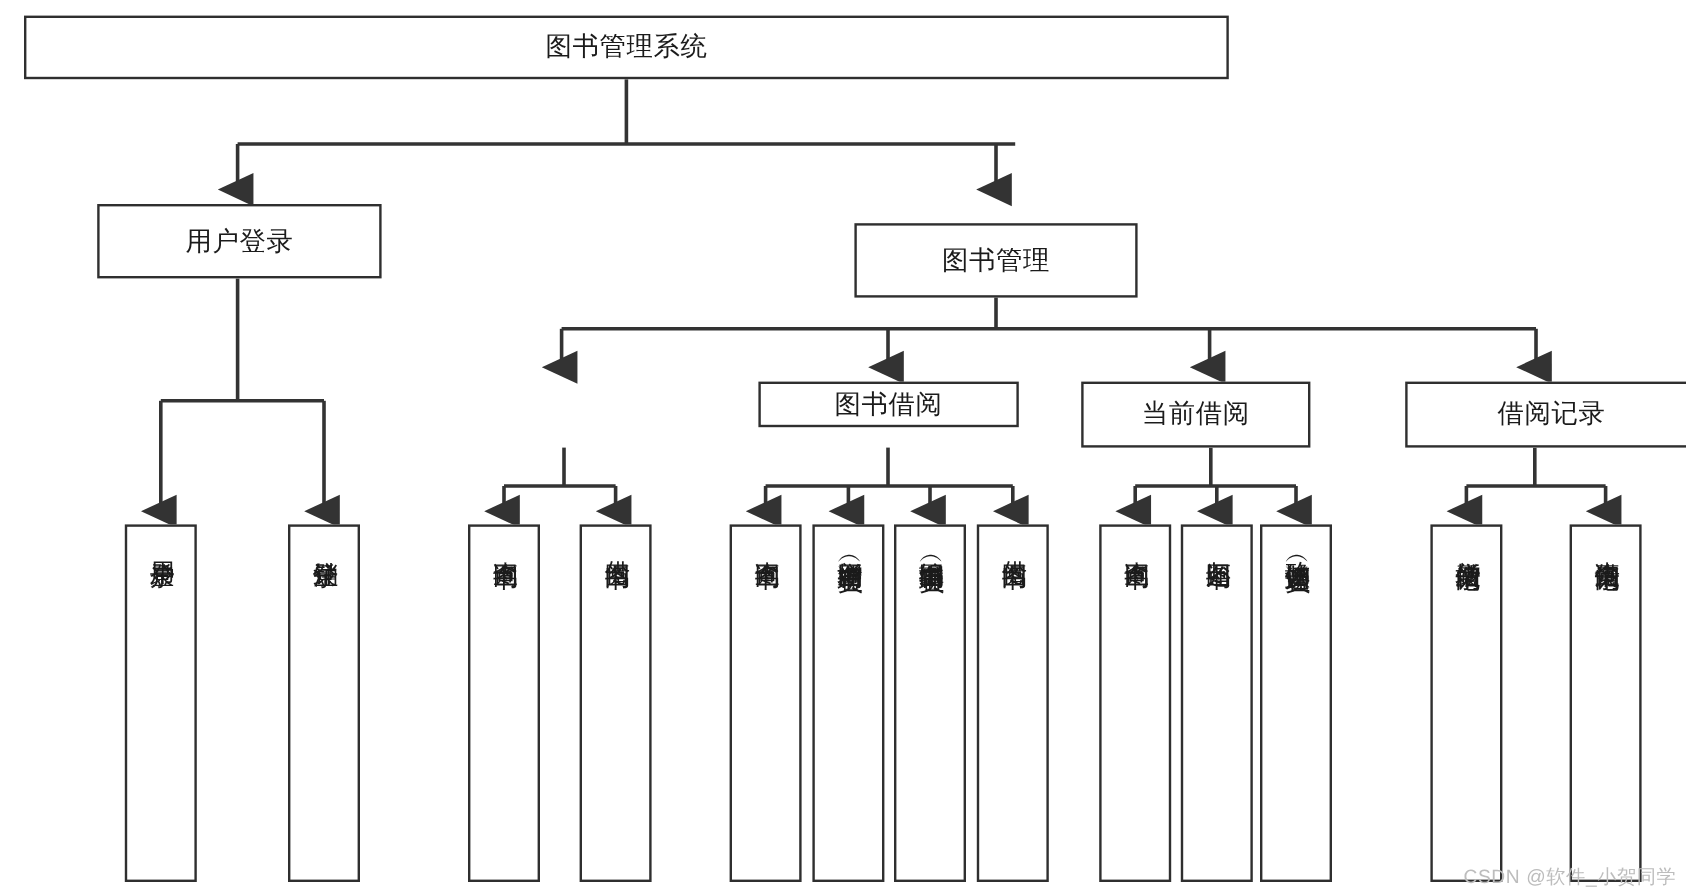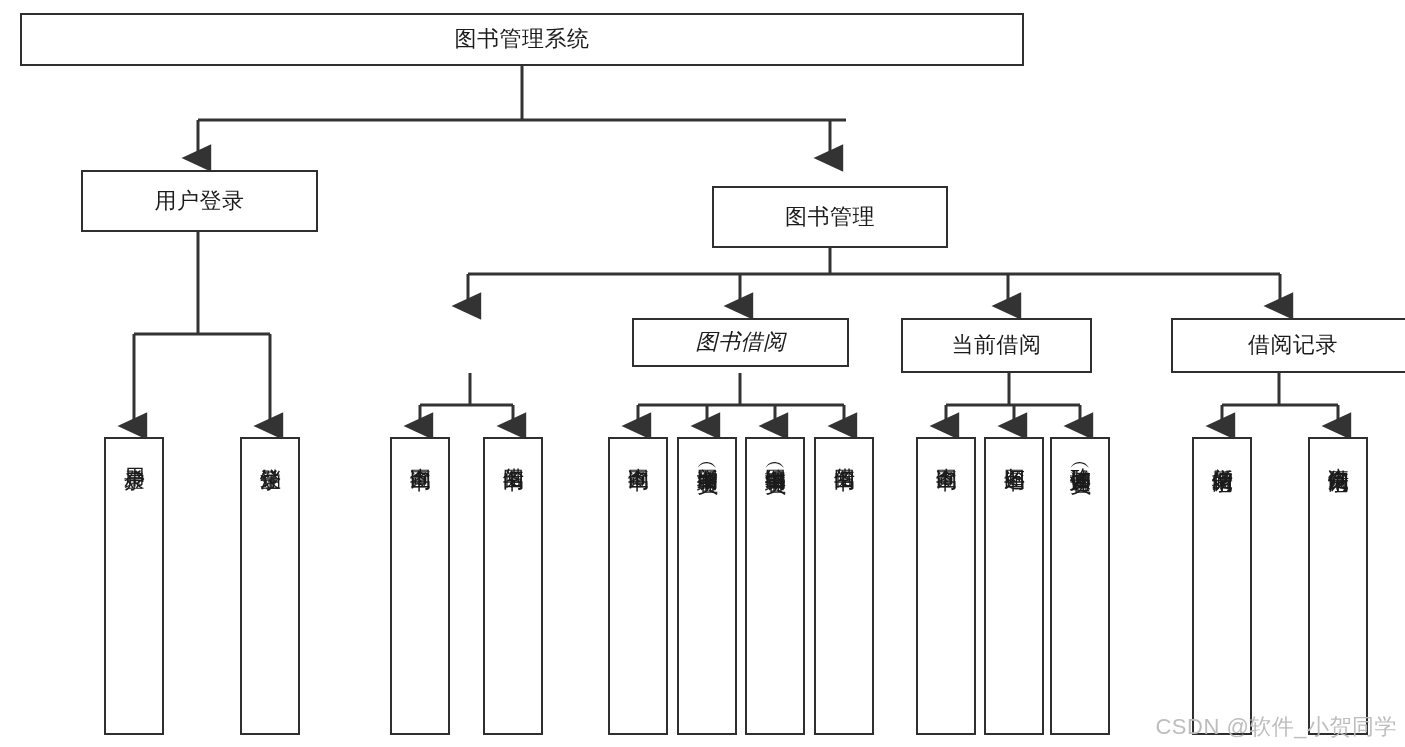--- a/index.html
+++ b/index.html
@@ -56,21 +56,21 @@
     writing-mode: vertical-rl;
     text-orientation: upright;
     font-size: 21px;
     line-height: 1.18;
     letter-spacing: 1px;
   }
   #watermark {
     position: absolute;
     right: 8px;
     bottom: 5px;
-    font-size: 22px;
+    font-size: 16px;
     color: #bdbdbd;
     letter-spacing: 0.5px;
     white-space: nowrap;
     z-index: 6;
     font-family: "Liberation Sans", "DejaVu Sans", sans-serif;
   }
 </style>
 </head>
 <body>
 
@@ -130,21 +130,21 @@
     <span class="node-label">图书管理系统</span>
   </div>
 
   <div class="node horizontal" style="left:81px; top:170px; width:237px; height:62px;">
     <span class="node-label">用户登录</span>
   </div>
   <div class="node horizontal" style="left:712px; top:170px; width:236px; height:62px;margin-top:16px;">
     <span class="node-label">图书管理</span>
   </div>
 
-  <div class="node horizontal" style="left:632px; top:318px; width:217px; height:49px;font-style:italic;">
+  <div class="node horizontal" style="left:632px; top:318px; width:217px; height:38px;">
     <span class="node-label">图书借阅</span>
   </div>
   <div class="node horizontal" style="left:901px; top:318px; width:191px; height:55px;">
     <span class="node-label">当前借阅</span>
   </div>
   <div class="node horizontal" style="left:1171px; top:318px; width:244px; height:55px;">
     <span class="node-label">借阅记录</span>
   </div>
 
   <div class="node vertical" style="left:104px; top:437px; width:60px; height:298px;">

